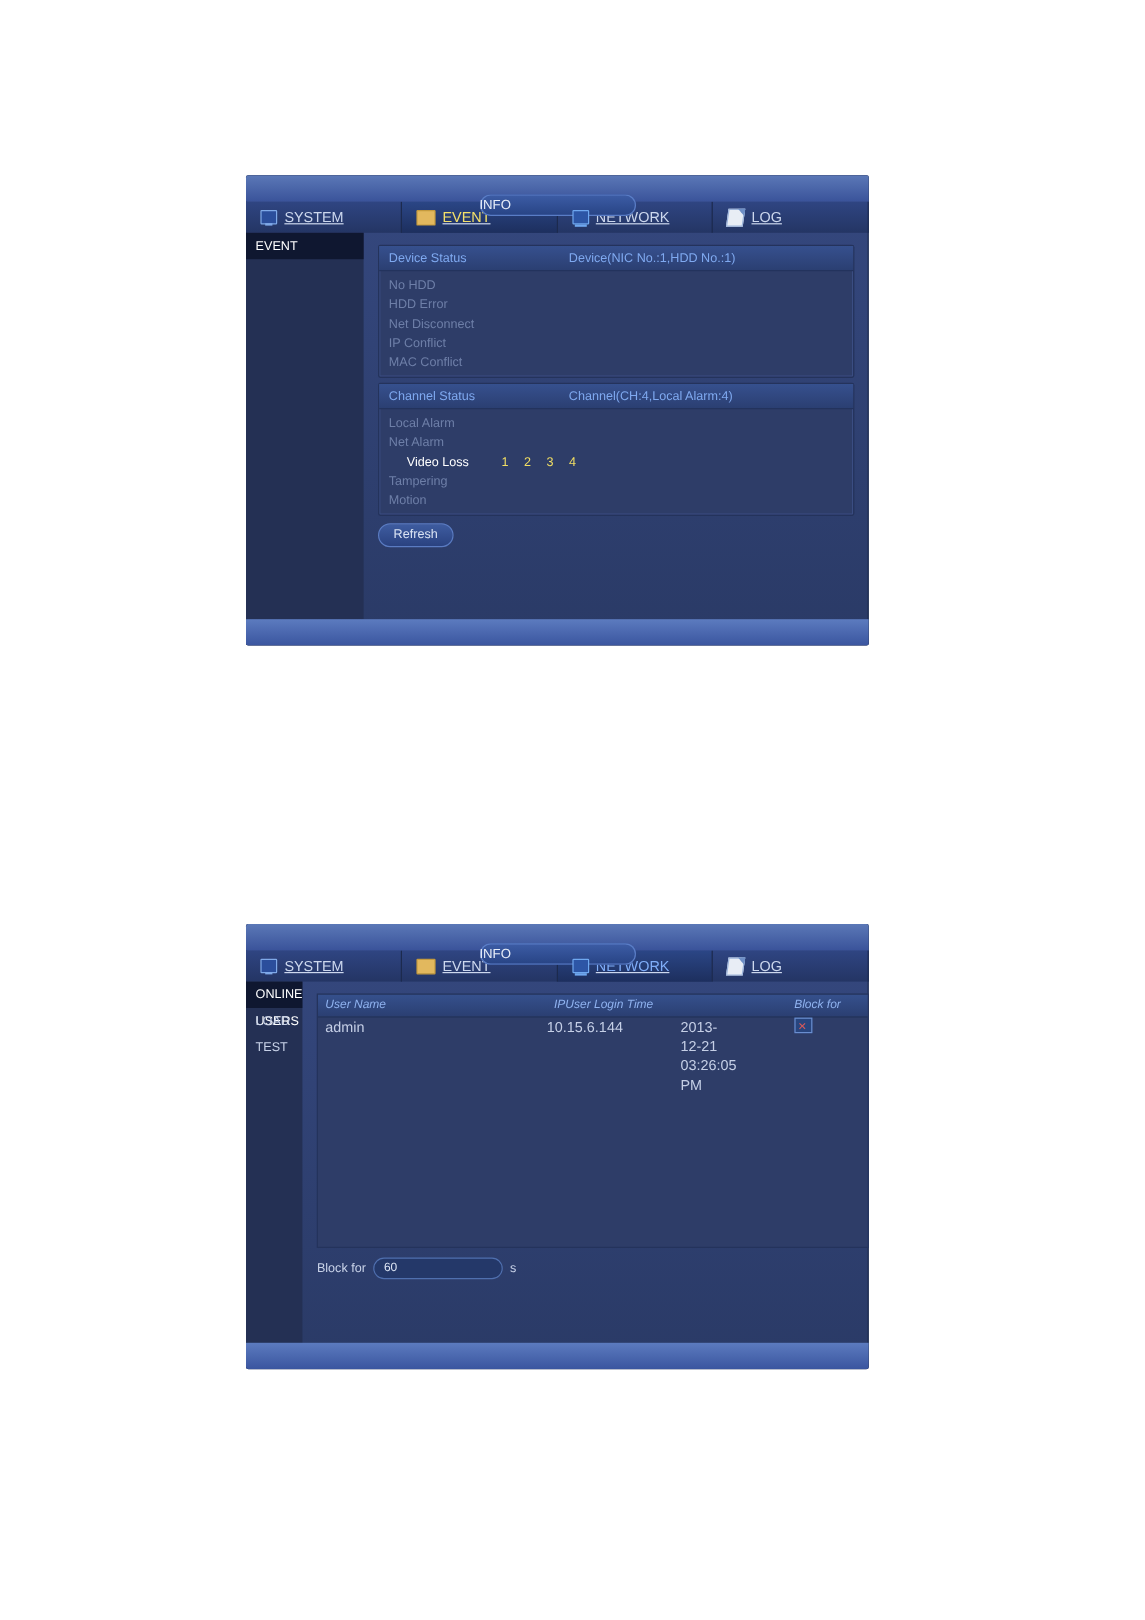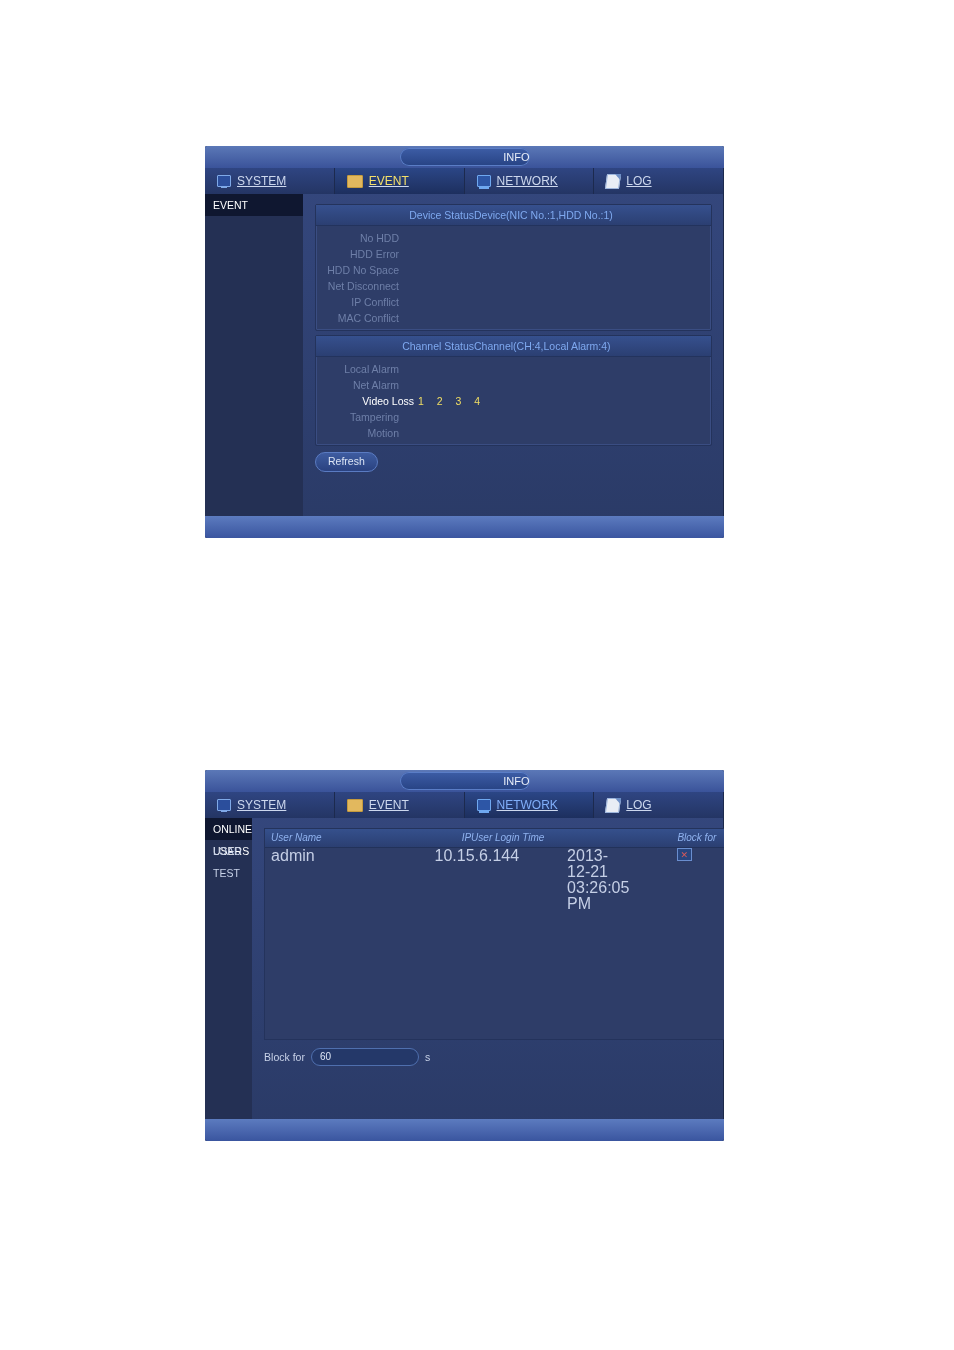--- a/index.html
+++ b/index.html
@@ -2,36 +2,36 @@
 <html><head>
 <meta charset="utf-8">
 <style>
   html,body{margin:0;padding:0;background:#fff;font-family:Arial,Helvetica,sans-serif;font-size:11px;color:#cbd5e6;}
   .page{width:954px;height:1350px;position:relative;}
   .panel{position:absolute;left:205px;width:519px;border-radius:2px;overflow:hidden;
     background:linear-gradient(#35487f,#2a3a66);box-shadow:0 0 0 1px #1c294a inset;}
   .panel.p1{top:146px;height:392px;}
   .panel.p2{top:770px;height:371px;}
   .titlebar{height:22px;background:linear-gradient(#5b78b7,#3a539a);position:relative;}
-  .titlepill{position:absolute;left:50%;top:2px;transform:translateX(-50%);
-    width:130px;height:18px;line-height:18px;text-align:right;color:#e8eef9;font-size:11px;
+  .titlepill{position:absolute;left:50%;top:16px;transform:translateX(-50%);
+    width:130px;height:18px;line-height:18px;text-align:left;color:#e8eef9;font-size:11px;
     border-radius:9px;background:linear-gradient(#3d5da6,#274384);box-shadow:0 0 0 1px #5a7dc6 inset;}
   .tabs{display:flex;height:26px;background:linear-gradient(#2f4582,#243564);}
   .tab{flex:1;display:flex;align-items:center;gap:6px;padding:0 12px;color:#cdd8ee;font-size:12px;
     border-right:1px solid #1c2a4e;cursor:pointer;text-decoration:underline;}
   .tab.active{background:linear-gradient(#2b4686,#1d2f5e);}
   .tab.active .tlabel{color:#f4e06a;}
   .tab.netactive .tlabel{color:#80aef9;}
   .body{position:absolute;top:48px;left:0;right:0;bottom:22px;display:flex;}
   .footer{position:absolute;left:0;right:0;bottom:0;height:22px;background:linear-gradient(#5c7bbf,#3a559f);}
   .side{width:98px;background:#243054;}
   .sideitem{height:22px;line-height:22px;padding-left:8px;color:#c8d2e8;font-size:10.5px;cursor:pointer;}
   .sideitem.sel{background:#0f1730;color:#fff;}
   .main{flex:1;padding:10px 12px 10px 12px;position:relative;}
-  .card{background:#2e3d68;border:1px solid #24335c;border-radius:2px;box-shadow:0 0 0 1px #3a4d82 inset;text-align:right;}
+  .card{background:#2e3d68;border:1px solid #24335c;border-radius:2px;box-shadow:0 0 0 1px #3a4d82 inset;}
   .section-head{height:20px;line-height:20px;display:flex;padding:0 8px;color:#7fa9f0;font-size:10.5px;
     background:linear-gradient(#36508e,#2b3f72);border-bottom:1px solid #23335d;}
   .section-head .h1{flex:0 0 150px;}
   .rows{padding:4px 0;}
   .row{display:flex;height:16px;line-height:16px;padding:0 8px;font-size:10.5px;color:#6e7fa8;}
   .row .lab{flex:0 0 75px;}
   .row.hl .lab{color:#fff;margin-left:15px;}
   .chn{color:#f2df63;letter-spacing:5px;padding-left:4px;}
   .btn{display:inline-block;height:18px;line-height:16px;padding:0 12px;border-radius:10px;
     color:#dbe4f4;font-size:10.5px;background:linear-gradient(#3e5ca0,#2a4280);border:1px solid #5a7bc2;
@@ -42,21 +42,21 @@
   .ic-monitor::after{content:"";position:absolute;left:4px;top:11px;width:6px;height:2px;background:#7fa9e8;}
   .ic-event{width:14px;height:11px;border:1px solid #c49a3e;background:#e2b85e;border-radius:1px;}
   .ic-net::before{content:"";position:absolute;inset:0;border:1px solid #6fa8f0;border-radius:1px;background:#2d56a6;}
   .ic-net::after{content:"";position:absolute;left:2px;bottom:-2px;width:10px;height:2px;background:#6fa8f0;}
   .ic-log{width:12px;height:13px;background:#e8edf5;border:1px solid #9db5dc;transform:skewX(-8deg);}
   .ic-log::after{content:"";position:absolute;right:-1px;top:-1px;border:3px solid transparent;border-top-color:#6e8fc6;border-right-color:#6e8fc6;}
   
   .tbl{background:#2e3d68;border:1px solid #24335c;height:210px;}
   .thead{display:flex;height:18px;line-height:18px;color:#8fb2ef;font-size:10px;padding:0 6px;
     background:linear-gradient(#35508c,#2b3f72);border-bottom:1px solid #22325a;font-style:italic;}
-  .trow{display:flex;height:16px;line-height:16px;padding:0 6px;color:#c5cfe6;font-size:16px;gap:48px;}
+  .trow{display:flex;height:16px;line-height:16px;padding:0 6px;color:#c5cfe6;font-size:12px;gap:48px;}
   .c-user{flex:0 0 100px;}
   .c-ip{flex:0 0 100px;text-align:right;}
   .c-time{flex:1;}
   .c-block{flex:0 0 55px;text-align:left;}
   .blockicon{display:inline-block;width:13px;height:11px;background:#28457e;border:1px solid #6a8ecf;position:relative;}
   .blockicon::after{content:"✕";position:absolute;left:2px;top:-2px;color:#d85a5a;font-size:9px;}
   .blockline{margin-top:8px;display:flex;align-items:center;gap:6px;color:#c8d2e8;font-size:10.5px;}
   .pillinput{width:90px;height:16px;border-radius:9px;background:#243869;border:1px solid #4f6fae;
     color:#dfe7f6;font-size:10px;padding:0 8px;line-height:16px;}
 </style>
@@ -98,23 +98,20 @@
           <span>Device(NIC No.:1,HDD No.:1)</span>
         </div>
         <div class="rows">
           <div class="row">
                 <span class="lab">No HDD</span>
               </div>
           <div class="row">
                 <span class="lab">HDD Error</span>
               </div>
           <div class="row">
-                <span class="lab">HDD No Space</span>
-              </div>
-          <div class="row">
                 <span class="lab">Net Disconnect</span>
               </div>
           <div class="row">
                 <span class="lab">IP Conflict</span>
               </div>
           <div class="row">
                 <span class="lab">MAC Conflict</span>
               </div>
         </div>
       </div>

